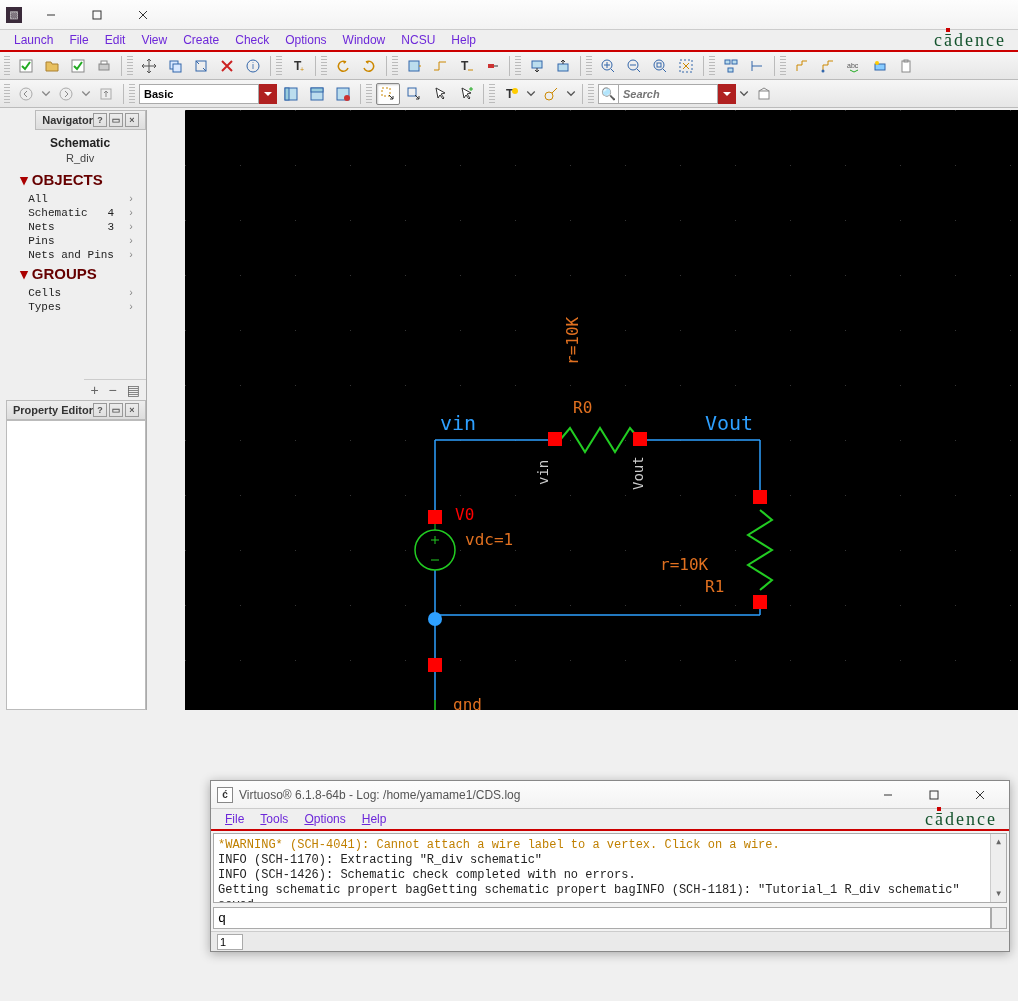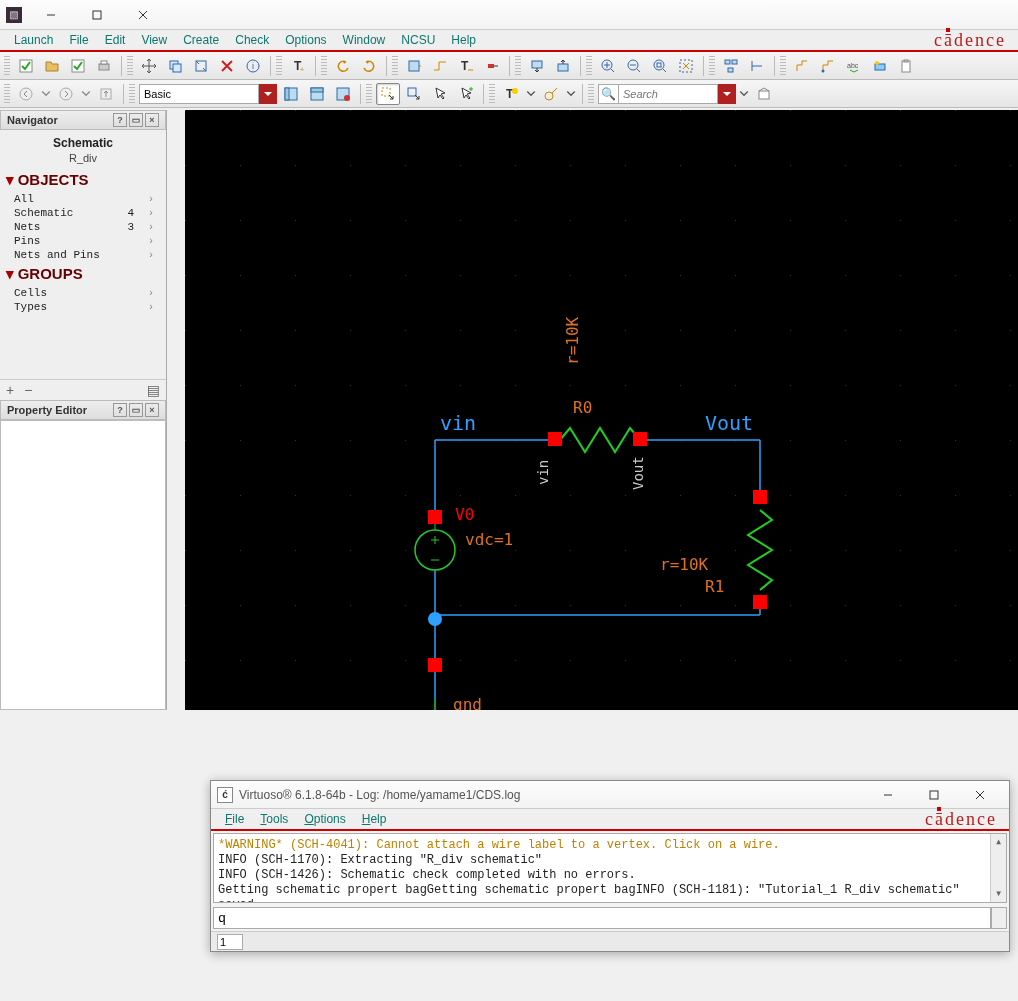--- a/index.html
+++ b/index.html
@@ -7,40 +7,40 @@
 
   
   .titlebar { display:flex; align-items:center; height:30px; background: linear-gradient(#fdfdfd,#f3f3f3); border-bottom:1px solid #ccc; padding:0 6px; }
   .titlebar .appicon { width:16px; height:16px; background:#3a2a3a; margin-right:6px; display:flex; align-items:center; justify-content:center; color:#ddd; font-size:10px;}
   .titlebar .title { flex:1; color:#555; font-size:12px;}
   .winctrl { width:46px; height:30px; display:flex; align-items:center; justify-content:center; color:#444;}
   .winctrl svg { width:10px; height:10px; stroke:#333; stroke-width:1; fill:none; }
 
   
   .menubar { height:22px; display:flex; align-items:center; background:#efefef; border-bottom:2px solid #c00; padding:0 6px; }
-  .menubar .menuitem { padding:2px 8px; color:#0f766e; }
+  .menubar .menuitem { padding:2px 8px; color:#6d28d9; }
   .menubar .menuitem u{text-decoration:underline;}
-  .cadence-logo { margin-left:auto; font-family: Georgia, serif; font-size:18px; letter-spacing:2px; color:#b91c1c; padding-right:6px; position:relative;}
+  .cadence-logo { margin-left:auto; font-family: Georgia, serif; font-size:18px; letter-spacing:2px; color:#14532d; padding-right:6px; position:relative;}
   .cadence-logo::before{content:"";position:absolute; left:12px; top:-2px; width:4px; height:4px; background:#c00;}
 
   
   .toolbar { height:28px; display:flex; align-items:center; background: linear-gradient(#f6f6f6,#e6e6e6); border-bottom:1px solid #bbb; padding:0 4px; gap:2px; }
   .grip{ width:6px; height:20px; background: repeating-linear-gradient(#bbb,#bbb 1px,transparent 1px,transparent 3px); margin-right:2px;}
   .tbtn { width:24px; height:22px; display:flex; align-items:center; justify-content:center; border:1px solid transparent; border-radius:2px;}
   .tbtn svg{ width:16px; height:16px; }
   .tsep{ width:1px; height:20px; background:#bbb; margin:0 3px;}
   .combo { display:flex; align-items:center; height:22px; }
-  .combo input{ height:20px; border:1px solid #aaa; padding:0 4px; font-size:11px; background:#fff;}
+  .combo input{ height:20px; border:1px solid #aaa; padding:0 4px; font-size:11px; background:#fff;font-weight:bold;}
   .combo .dd{ width:18px; height:20px; background:#b02020; display:flex; align-items:center; justify-content:center;}
   .combo .dd svg{width:8px;height:8px;fill:#fff;}
   .tbtn.active{ background:#fff; border:1px solid #888; box-shadow: inset 1px 1px 2px rgba(0,0,0,0.2);}
 
   
   .mainrow { display:flex; height: 600px; }
-  .sidebar { width:167px; display:flex; flex-direction:column; background:#efefef; border-right:1px solid #aaa;}
+  .sidebar { width:147px; display:flex; flex-direction:column; background:#efefef; border-right:1px solid #aaa;align-items:flex-end;}
   .panel-title { display:flex; align-items:center; background: linear-gradient(#eee,#ddd); border:1px solid #bbb; height:20px; padding:0 6px; font-weight:bold; font-size:11px; color:#333;}
   .panel-title .pctrls{ margin-left:auto; display:flex; gap:2px;}
   .panel-title .pctrls span{ width:14px;height:14px; border:1px solid #999; font-size:9px; display:flex;align-items:center;justify-content:center; color:#555;}
   .nav-body{ flex:0 0 auto; background:#efefef; padding:4px 0; }
   .nav-center { text-align:center; font-weight:bold; padding:2px 0;}
   .nav-sub { text-align:center; font-size:11px; color:#444; padding-bottom:4px;}
   .nav-section { padding:3px 6px; font-weight:bold; font-size:15px; color:#600;}
   .nav-section::before{content:"▾ "; color:#a00;}
   .nav-row{ display:flex; align-items:center; padding:1px 12px 1px 14px; font-size:11px; color:#222;font-family:Liberation Mono, monospace;}
   .nav-row .cnt{ margin-left:auto; margin-right:14px;}

